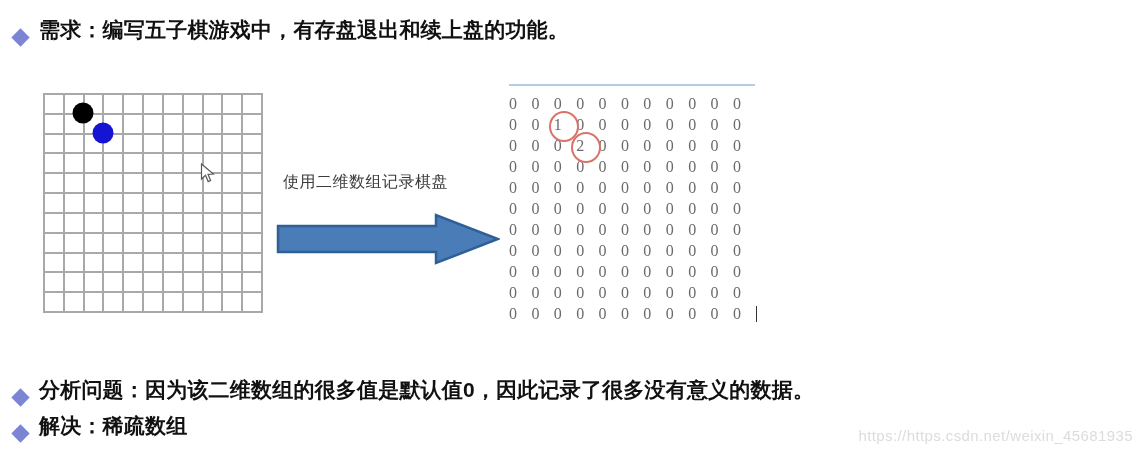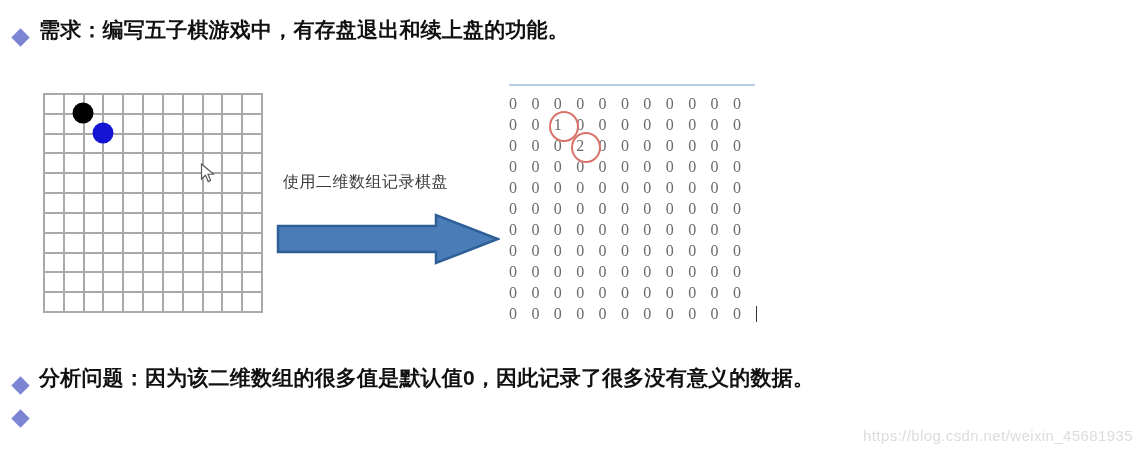--- a/index.html
+++ b/index.html
@@ -32,21 +32,21 @@
     margin-right: 12px;
   }
   .bullet-text {
     font-size: 21px;
     font-weight: bold;
     letter-spacing: 0.2px;
     color: #111111;
   }
 
   #line-req   { left: 14px; top: 16px; }
-  #line-anly  { left: 14px; top: 364px; }
+  #line-anly  { left: 14px; top: 376px; }
   #line-solve { left: 14px; top: 412px; }
 
   
   #board-wrap {
     position: absolute;
     left: 43px;
     top: 93px;
     width: 220px;
     height: 220px;
   }
@@ -459,15 +459,16 @@
     </div>
 </div>
 
 <div class="bullet-line" id="line-anly">
   <span class="diamond"></span>
   <span class="bullet-text">分析问题：因为该二维数组的很多值是默认值0，因此记录了很多没有意义的数据。</span>
 </div>
 
 <div class="bullet-line" id="line-solve">
   <span class="diamond"></span>
+  <span class="bullet-text">解决：稀疏数组</span>
 </div>
 
-<div id="watermark">https://blog.csdn.net/weixin_45681935</div>
+<div id="watermark">https://https.csdn.net/weixin_45681935</div>
 
 </body></html>

